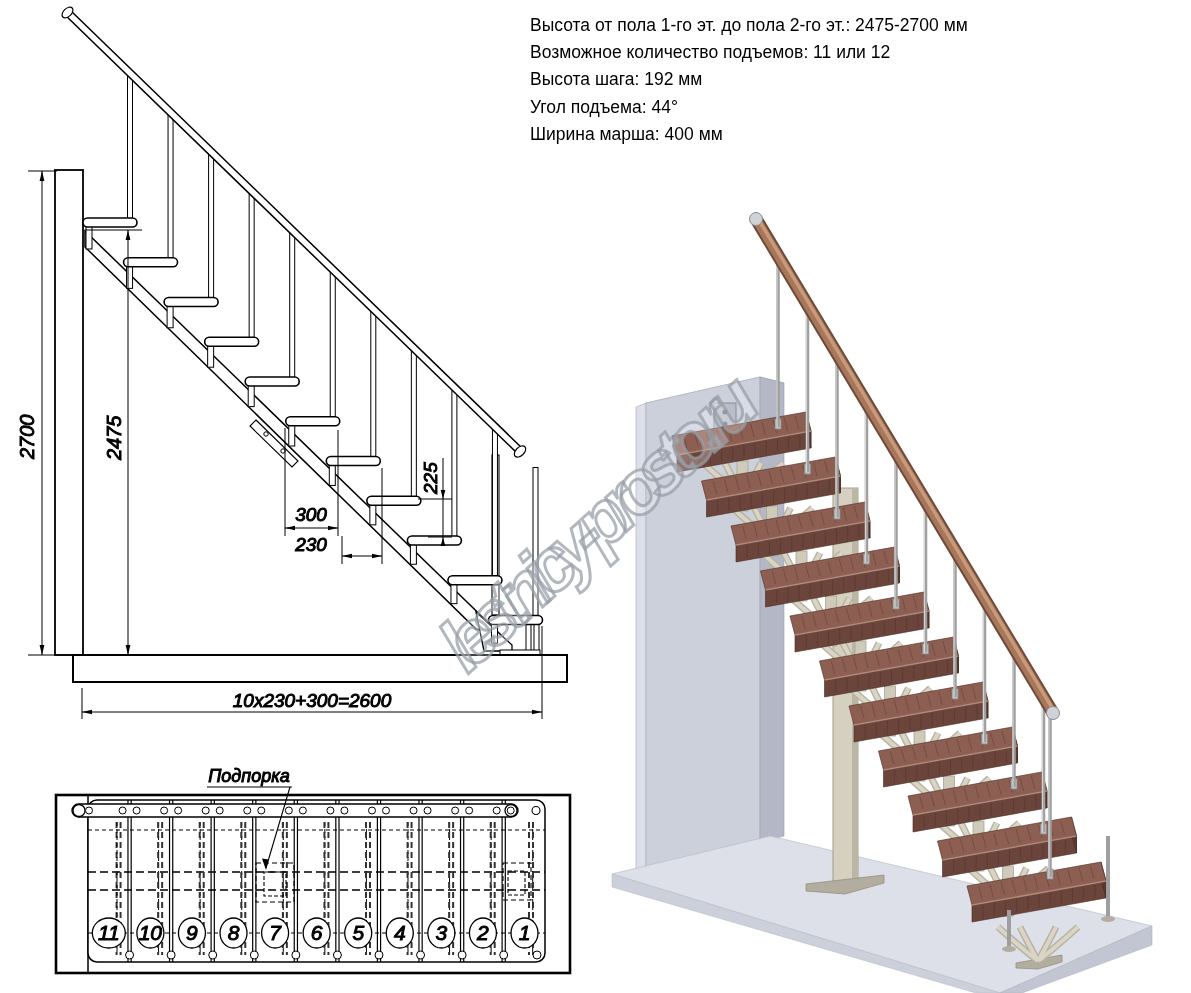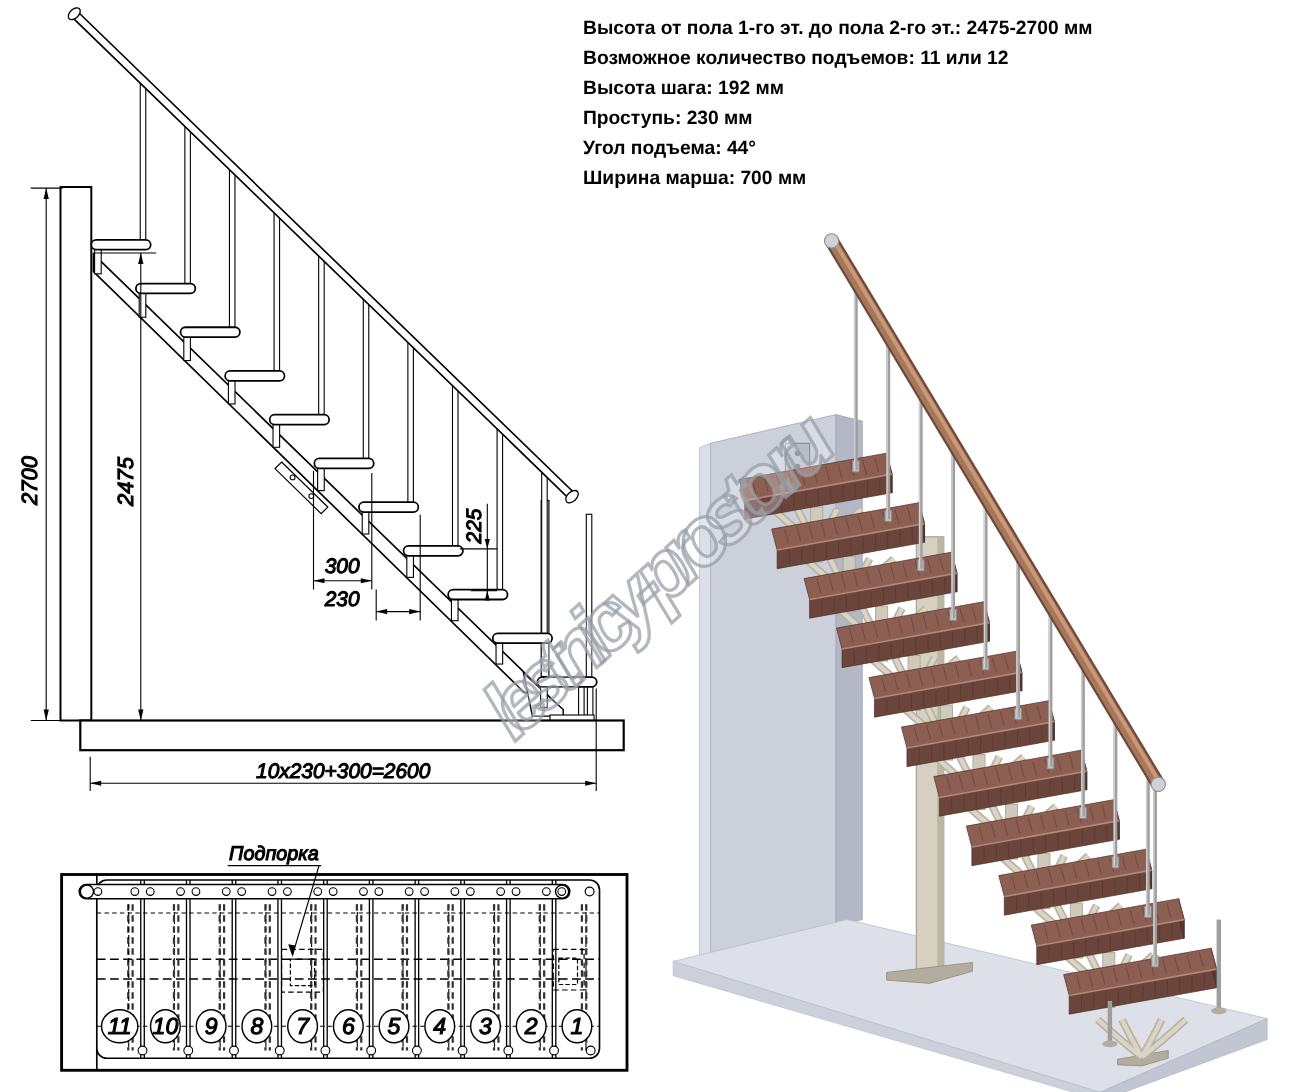--- a/index.html
+++ b/index.html
@@ -1,19 +1,19 @@
 <!DOCTYPE html>
 <html><head>
 <meta charset="utf-8">
 <style>
   html,body{margin:0;padding:0;background:#fff;}
   .canvas{position:relative;width:1191px;height:993px;background:#ffffff;overflow:hidden;
           font-family:"Liberation Sans",sans-serif;}
   .specs{position:absolute;left:530px;top:12px;width:560px;}
-  .spec-line{font-size:17.5px;line-height:27.2px;color:#000;white-space:nowrap;font-weight:bold;}
+  .spec-line{font-size:17.5px;line-height:27.2px;color:#000;white-space:nowrap;}
   .watermark{position:absolute;left:188px;top:466px;width:812px;height:122px;line-height:122px;
              text-align:center;transform:rotate(-42deg);font-size:74px;font-weight:bold;font-style:italic;
              letter-spacing:-0.18em;color:rgba(255,255,255,0.25);
              -webkit-text-stroke:3px rgba(150,156,166,0.72);pointer-events:none;user-select:none;}
   svg text.dim{font-family:"Liberation Sans",sans-serif;font-style:italic;fill:#000;}
   svg{position:absolute;left:0;top:0;}
 </style>
 </head>
 <body>
 
@@ -716,19 +716,18 @@
     <line x1="757" y1="217" x2="1054" y2="711" stroke="#c9997a" stroke-width="3.5" stroke-linecap="round"></line>
     <circle cx="756" cy="219" r="6.5" fill="#cfd2d6" stroke="#8e939b" stroke-width="1"></circle>
     <circle cx="1053" cy="713" r="6.5" fill="#cfd2d6" stroke="#8e939b" stroke-width="1"></circle>
   </g>
 </svg>
 
   <div class="specs">
     <div class="spec-line">Высота от пола 1-го эт. до пола 2-го эт.: 2475-2700 мм</div>
     <div class="spec-line">Возможное количество подъемов: 11 или 12</div>
     <div class="spec-line">Высота шага: 192 мм</div>
-    <div class="spec-line">Проступь: 230 мм</div>
     <div class="spec-line">Угол подъема: 44°</div>
-    <div class="spec-line">Ширина марша: 700 мм</div>
+    <div class="spec-line">Ширина марша: 400 мм</div>
   </div>
 
   <div class="watermark">lestnicy-prosto.ru</div>
 </div>
 
 </body></html>

